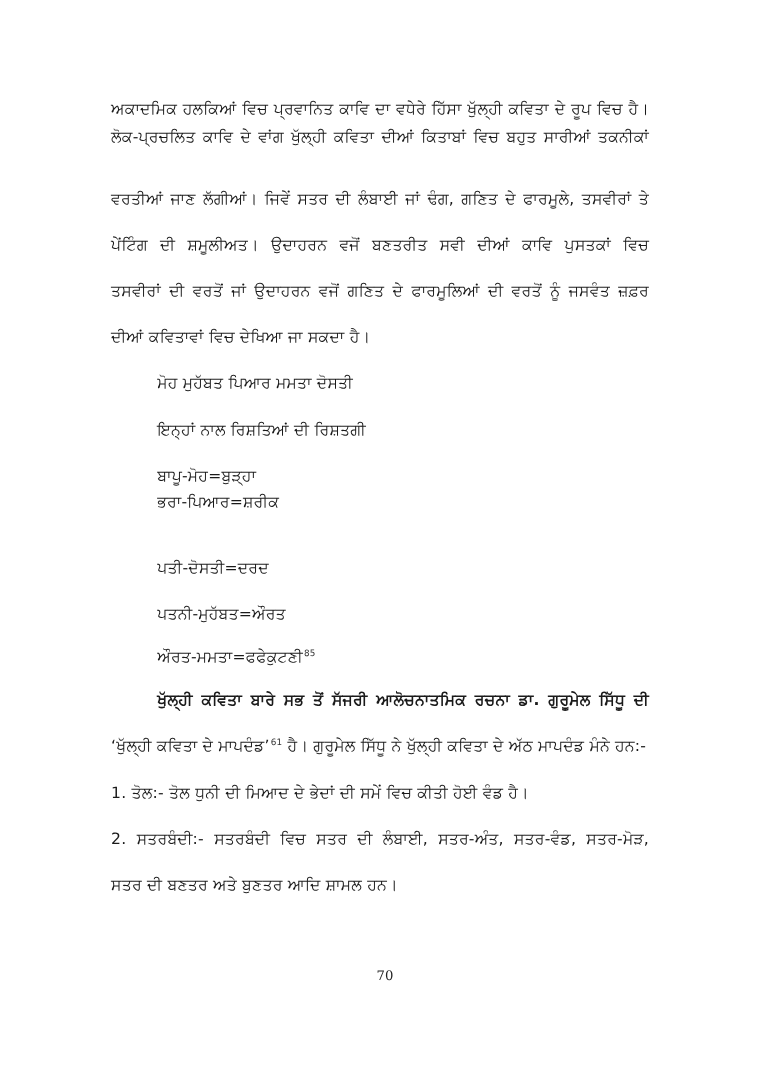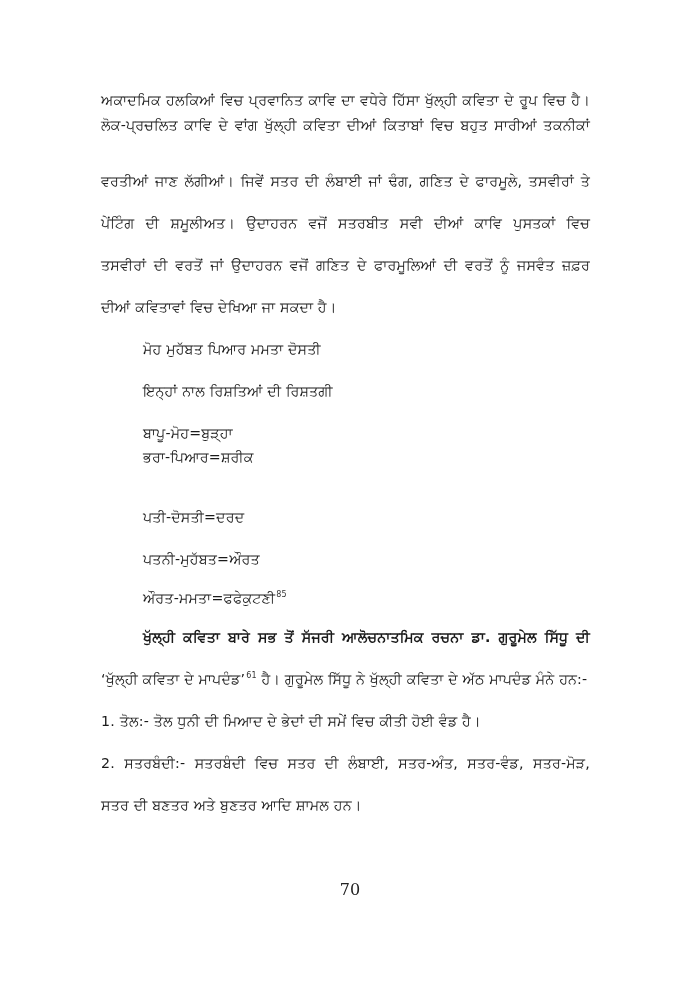--- a/index.html
+++ b/index.html
@@ -51,34 +51,34 @@
       color: #333;
       text-align: right;
     }
     .page-number {
       position: absolute;
       left: 0;
       width: 700px;
       top: 880px;
       text-align: center;
       font-family: "DejaVu Serif", serif;
-      font-size: 16px;
+      font-size: 12px;
       color: #222;
     }
   </style>
 </head>
 <body>
 
 <div class="page">
 
   <div>
     <div class="line justify" style="top:90px">ਅਕਾਦਮਿਕ ਹਲਕਿਆਂ ਵਿਚ ਪ੍ਰਵਾਨਿਤ ਕਾਵਿ ਦਾ ਵਧੇਰੇ ਹਿੱਸਾ ਖੁੱਲ੍ਹੀ ਕਵਿਤਾ ਦੇ ਰੂਪ ਵਿਚ ਹੈ।</div>
     <div class="line justify" style="top:115px">ਲੋਕ-ਪ੍ਰਚਲਿਤ ਕਾਵਿ ਦੇ ਵਾਂਗ ਖੁੱਲ੍ਹੀ ਕਵਿਤਾ ਦੀਆਂ ਕਿਤਾਬਾਂ ਵਿਚ ਬਹੁਤ ਸਾਰੀਆਂ ਤਕਨੀਕਾਂ</div>
     <div class="line justify" style="top:171px">ਵਰਤੀਆਂ ਜਾਣ ਲੱਗੀਆਂ। ਜਿਵੇਂ ਸਤਰ ਦੀ ਲੰਬਾਈ ਜਾਂ ਢੰਗ, ਗਣਿਤ ਦੇ ਫਾਰਮੂਲੇ, ਤਸਵੀਰਾਂ ਤੇ</div>
-    <div class="line justify" style="top:213px">ਪੇਂਟਿੰਗ ਦੀ ਸ਼ਮੂਲੀਅਤ। ਉਦਾਹਰਨ ਵਜੋਂ ਸਤਰਬੀਤ ਸਵੀ ਦੀਆਂ ਕਾਵਿ ਪੁਸਤਕਾਂ ਵਿਚ</div>
+    <div class="line justify" style="top:213px">ਪੇਂਟਿੰਗ ਦੀ ਸ਼ਮੂਲੀਅਤ। ਉਦਾਹਰਨ ਵਜੋਂ ਬਣਤਰੀਤ ਸਵੀ ਦੀਆਂ ਕਾਵਿ ਪੁਸਤਕਾਂ ਵਿਚ</div>
     <div class="line justify" style="top:255px">ਤਸਵੀਰਾਂ ਦੀ ਵਰਤੋਂ ਜਾਂ ਉਦਾਹਰਨ ਵਜੋਂ ਗਣਿਤ ਦੇ ਫਾਰਮੂਲਿਆਂ ਦੀ ਵਰਤੋਂ ਨੂੰ ਜਸਵੰਤ ਜ਼ਫ਼ਰ</div>
     <div class="line" style="top:297px">ਦੀਆਂ ਕਵਿਤਾਵਾਂ ਵਿਚ ਦੇਖਿਆ ਜਾ ਸਕਦਾ ਹੈ।</div>
   </div>
 
   <div>
     <div class="line indent" style="top:339px">ਮੋਹ ਮੁਹੱਬਤ ਪਿਆਰ ਮਮਤਾ ਦੋਸਤੀ</div>
     <div class="line indent" style="top:381px">ਇਨ੍ਹਾਂ ਨਾਲ ਰਿਸ਼ਤਿਆਂ ਦੀ ਰਿਸ਼ਤਗੀ</div>
     <div class="line indent" style="top:423px">ਬਾਪੂ-ਮੋਹ=ਬੁੜ੍ਹਾ</div>
     <div class="line indent" style="top:447px">ਭਰਾ-ਪਿਆਰ=ਸ਼ਰੀਕ</div>
     <div class="line indent" style="top:507px">ਪਤੀ-ਦੋਸਤੀ=ਦਰਦ</div>

